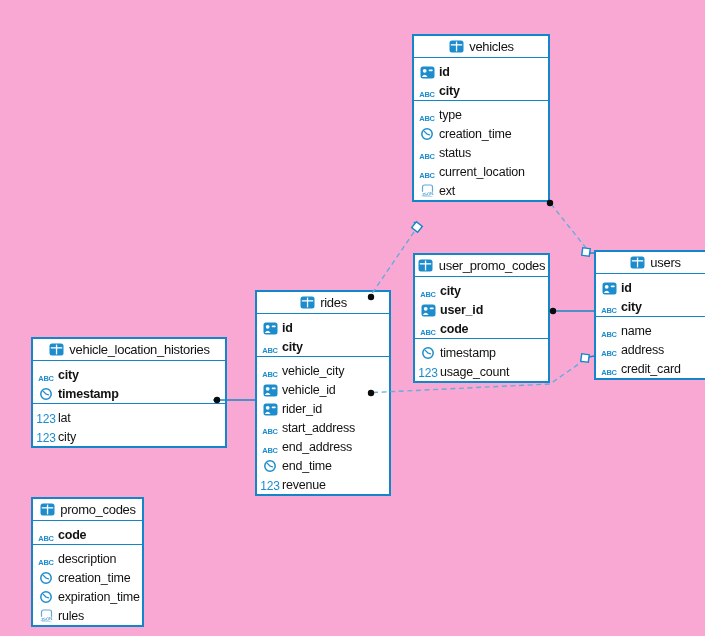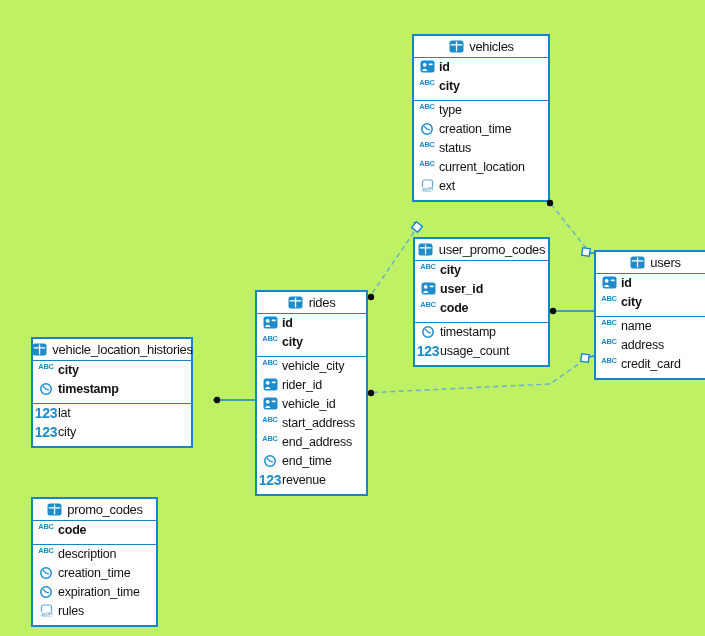--- a/index.html
+++ b/index.html
@@ -1,45 +1,45 @@
 <!DOCTYPE html>
 <html><head>
 <meta charset="utf-8">
 <style>
   html,body{margin:0;padding:0;background:#ffffff;}
   body{width:705px;height:636px;overflow:hidden;font-family:"Liberation Sans",sans-serif;color:#121212;}
-  .stage{position:relative;width:705px;height:636px;background:#bef264;}
+  .stage{position:relative;width:705px;height:636px;background:#f9a8d4;}
 
   
   .wires{position:absolute;left:0;top:0;z-index:2;pointer-events:none;}
   .wire-solid{stroke:#1386c9;stroke-width:1.4;fill:none;}
   .wire-dashed{stroke:#66acd9;stroke-width:1.4;stroke-dasharray:5 3.6;fill:none;}
   .wire-dot{fill:#0b0b0b;}
   .wire-sq{fill:#ffffff;stroke:#1386c9;stroke-width:1.4;}
 
   
   .table-card{position:absolute;background:#ffffff;border:2px solid #1386c9;box-sizing:border-box;z-index:1;}
   .t-header{display:flex;align-items:center;justify-content:center;gap:5px;height:21px;
             border-bottom:1.5px solid #1386c9;font-size:13px;padding:0 3px;white-space:nowrap;}
   .t-title{letter-spacing:-0.3px;}
   .sec{padding:2px 0;}
   .sec.keys{border-bottom:1.5px solid #1386c9;}
-  .row{display:flex;align-items:flex-start;gap:4px;height:19px;padding:0 5px;font-size:12.5px;
+  .row{display:flex;align-items:flex-end;gap:4px;height:19px;padding:0 5px;font-size:12.5px;
        letter-spacing:-0.2px;white-space:nowrap;}
   .keys .row .clabel{font-weight:700;}
   .cicon{width:16px;flex:0 0 16px;display:flex;align-items:center;justify-content:center;}
   .abc{font-size:7.5px;font-weight:700;color:#1d8ccd;line-height:1;}
-  .n123{font-size:14px;font-weight:700;color:#1d8ccd;line-height:1;}
+  .n123{font-size:12px;font-weight:400;color:#1d8ccd;line-height:1;}
 
   #t-vehicles{left:412px;top:34px;width:138px;}
-  #t-user-promo-codes{left:413px;top:237px;width:137px;}
+  #t-user-promo-codes{left:413px;top:253px;width:137px;}
   #t-users{left:594px;top:250px;width:122px;}
-  #t-rides{left:255px;top:290px;width:113px;}
-  #t-vehicle-location-histories{left:31px;top:337px;width:162px;}
-  #t-promo-codes{left:31px;top:497px;width:127px;}
+  #t-rides{left:255px;top:290px;width:136px;}
+  #t-vehicle-location-histories{left:31px;top:337px;width:196px;}
+  #t-promo-codes{left:31px;top:497px;width:113px;}
 </style>
 </head>
 <body>
 
 <div class="stage">
 
   <svg class="wires" width="705" height="636">
     <g>
       <line class="wire-solid" x1="213" y1="400" x2="255" y2="400"></line>
       <circle class="wire-dot" cx="217" cy="400" r="3.2"></circle>
@@ -285,32 +285,32 @@
         </div>
         <div class="row">
           <span class="cicon">
             <svg width="15" height="13" viewBox="0 0 15 13">
               <rect x="0.5" y="0.5" width="14" height="12" rx="2.5" fill="#1d8ccd"></rect>
               <circle cx="4.7" cy="4.8" r="1.9" fill="#fff"></circle>
               <path d="M1.8,11 Q4.7,6.6 7.6,11 Z" fill="#fff"></path>
               <rect x="8.7" y="3.5" width="4" height="1.7" rx="0.8" fill="#fff"></rect>
             </svg>
           </span>
+          <span class="clabel">vehicle_id</span>
+        </div>
+        <div class="row">
+          <span class="cicon">
+            <svg width="15" height="13" viewBox="0 0 15 13">
+              <rect x="0.5" y="0.5" width="14" height="12" rx="2.5" fill="#1d8ccd"></rect>
+              <circle cx="4.7" cy="4.8" r="1.9" fill="#fff"></circle>
+              <path d="M1.8,11 Q4.7,6.6 7.6,11 Z" fill="#fff"></path>
+              <rect x="8.7" y="3.5" width="4" height="1.7" rx="0.8" fill="#fff"></rect>
+            </svg>
+          </span>
           <span class="clabel">rider_id</span>
-        </div>
-        <div class="row">
-          <span class="cicon">
-            <svg width="15" height="13" viewBox="0 0 15 13">
-              <rect x="0.5" y="0.5" width="14" height="12" rx="2.5" fill="#1d8ccd"></rect>
-              <circle cx="4.7" cy="4.8" r="1.9" fill="#fff"></circle>
-              <path d="M1.8,11 Q4.7,6.6 7.6,11 Z" fill="#fff"></path>
-              <rect x="8.7" y="3.5" width="4" height="1.7" rx="0.8" fill="#fff"></rect>
-            </svg>
-          </span>
-          <span class="clabel">vehicle_id</span>
         </div>
         <div class="row">
           <span class="cicon">
             <span class="abc">ABC</span>
           </span>
           <span class="clabel">start_address</span>
         </div>
         <div class="row">
           <span class="cicon">
             <span class="abc">ABC</span>

